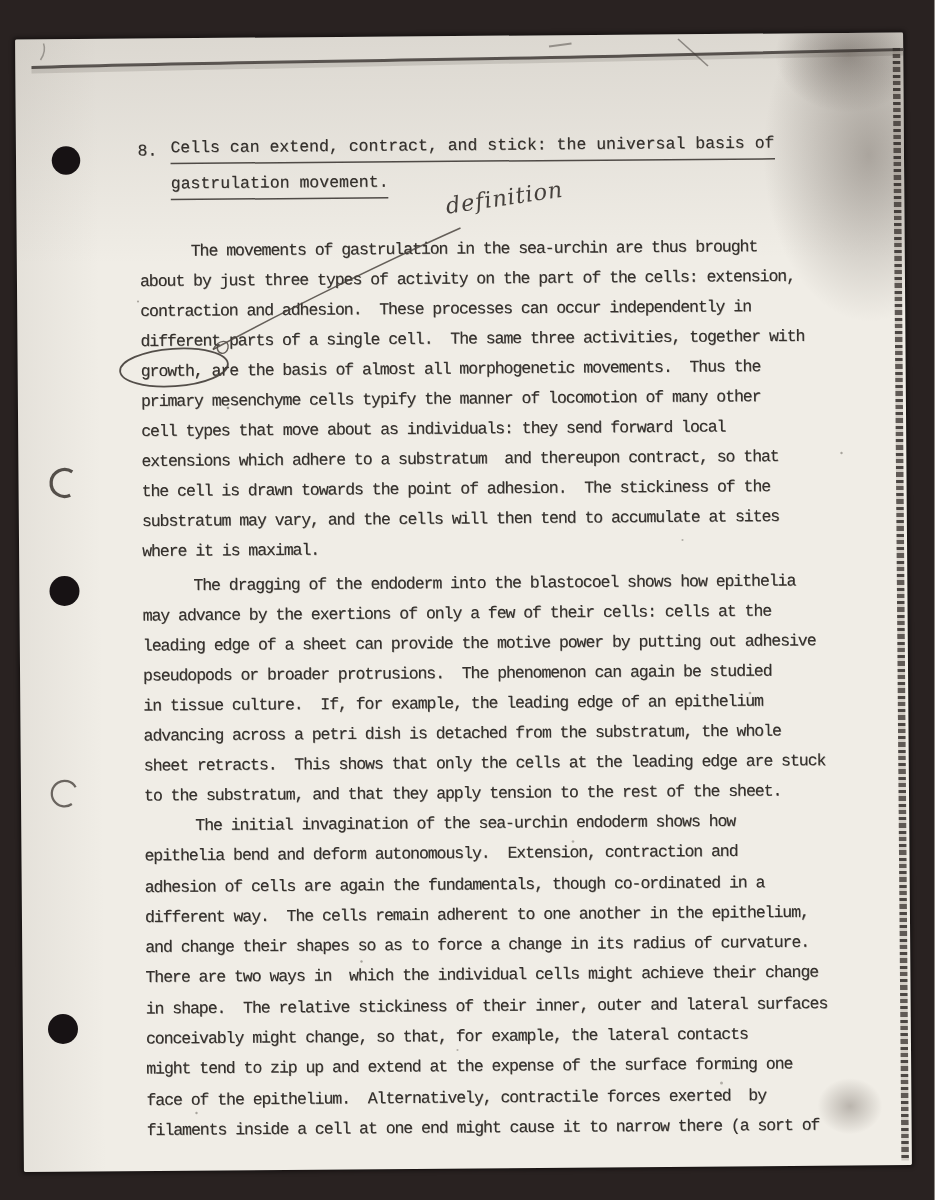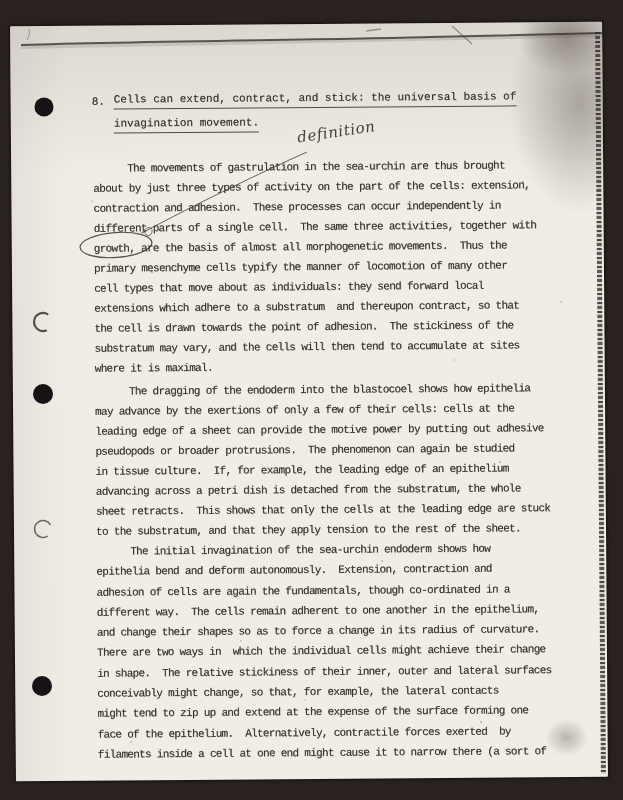--- a/index.html
+++ b/index.html
@@ -70,21 +70,21 @@
 
   <div class="paper">
     <div class="smudge-tr"></div>
     <div class="smudge-br"></div>
     <div class="edge-band"></div>
 
     <div class="tw heading-num">8.</div>
 
     <div class="tw heading">
       <div class="hline"><span>Cells can extend, contract, and stick: the universal basis of</span></div>
-      <div class="hline"><span>invagination movement.</span></div>
+      <div class="hline"><span>gastrulation movement.</span></div>
     </div>
 
     <div class="annotation">definition</div>
 
     <div class="tw para p1" style="top:133px">
         <div class="tline first">The movements of gastrulation in the sea-urchin are thus brought</div>
         <div class="tline">about by just three types of activity on the part of the cells: extension,</div>
         <div class="tline">contraction and adhesion.  These processes can occur independently in</div>
         <div class="tline">different parts of a single cell.  The same three activities, together with</div>
         <div class="tline">growth, are the basis of almost all morphogenetic movements.  Thus the</div>

